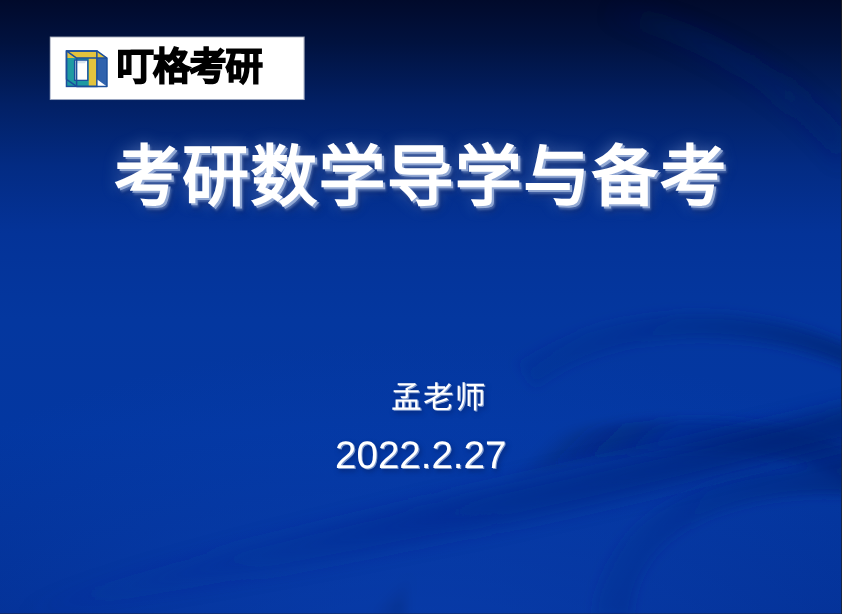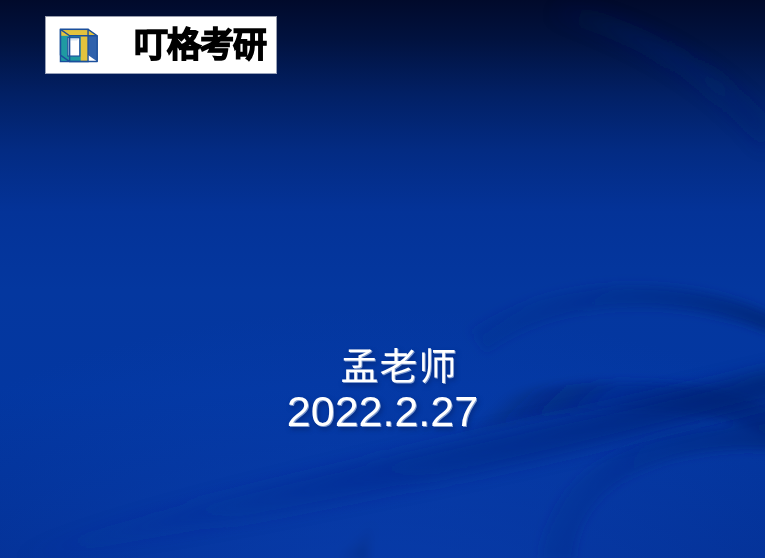--- a/index.html
+++ b/index.html
@@ -33,28 +33,27 @@
   .swoosh-layer {
     position: absolute;
     inset: 0;
     pointer-events: none;
   }
 
   
   .logo-plaque {
     position: absolute;
     left: 46px;
-    top: 17px;
+    top: 34px;
     width: 230px;
     height: 56px;
     background: #ffffff;
     display: flex;
     align-items: center;
     box-shadow: 0 0 0 1px rgba(255,255,255,0.6);
-    gap: 28px;
   }
   .logo-mark {
     width: 46px;
     height: 46px;
     margin-left: 8px;
     margin-right: 4px;
     flex: 0 0 auto;
   }
   .logo-word {
     font-family: "DejaVu Sans", "Liberation Sans", sans-serif;
@@ -105,30 +104,30 @@
     font-family: "DejaVu Sans", "Liberation Sans", sans-serif;
     font-size: 33px;
     line-height: 1.0;
     text-shadow:
       1px 1px 0 rgba(140,165,212,0.9),
       2px 3px 5px rgba(6,24,80,0.55);
   }
   .byline .presenter {
     display: block;
     font-weight: 400;
-    font-size: 38px;
+    font-size: 28px;
     letter-spacing: 1px;
     padding-left: 33px;
   }
   .byline .date {
     display: block;
-    margin-top: 4px;
+    margin-top: 20px;
     font-family: "Liberation Sans", "DejaVu Sans", sans-serif;
     font-weight: 400;
-    font-size: 43px;
+    font-size: 35px;
     letter-spacing: 0px;
   }
 </style>
 </head>
 <body>
 
 <div id="slide">
 
   <svg class="swoosh-layer" width="765" height="558" viewBox="0 0 765 558" preserveAspectRatio="none" xmlns="http://www.w3.org/2000/svg" aria-hidden="true">
     <defs>
@@ -193,20 +192,21 @@
 
       <path d="M14,16 L74,16 L94,30 L94,86 L34,86 L14,72 Z" fill="none" stroke="#1b4f9c" stroke-width="3" stroke-linejoin="round"></path>
       <path d="M14,16 L34,30 L94,30 M34,30 L34,86" fill="none" stroke="#1b4f9c" stroke-width="3" stroke-linejoin="round"></path>
       <rect x="14" y="16" width="60" height="70" fill="none" stroke="#1b4f9c" stroke-width="3"></rect>
       <rect x="30" y="34" width="26" height="40" fill="none" stroke="#1b4f9c" stroke-width="2.5"></rect>
     </svg>
     <span class="logo-word">叮格考研</span>
   </div>
 
   <div class="headline">
+    <span class="line1">考研数学导学与备考</span>
   </div>
 
   <div class="byline">
     <span class="presenter">孟老师</span>
     <span class="date">2022.2.27</span>
   </div>
 
 </div>
 
 </body></html>

